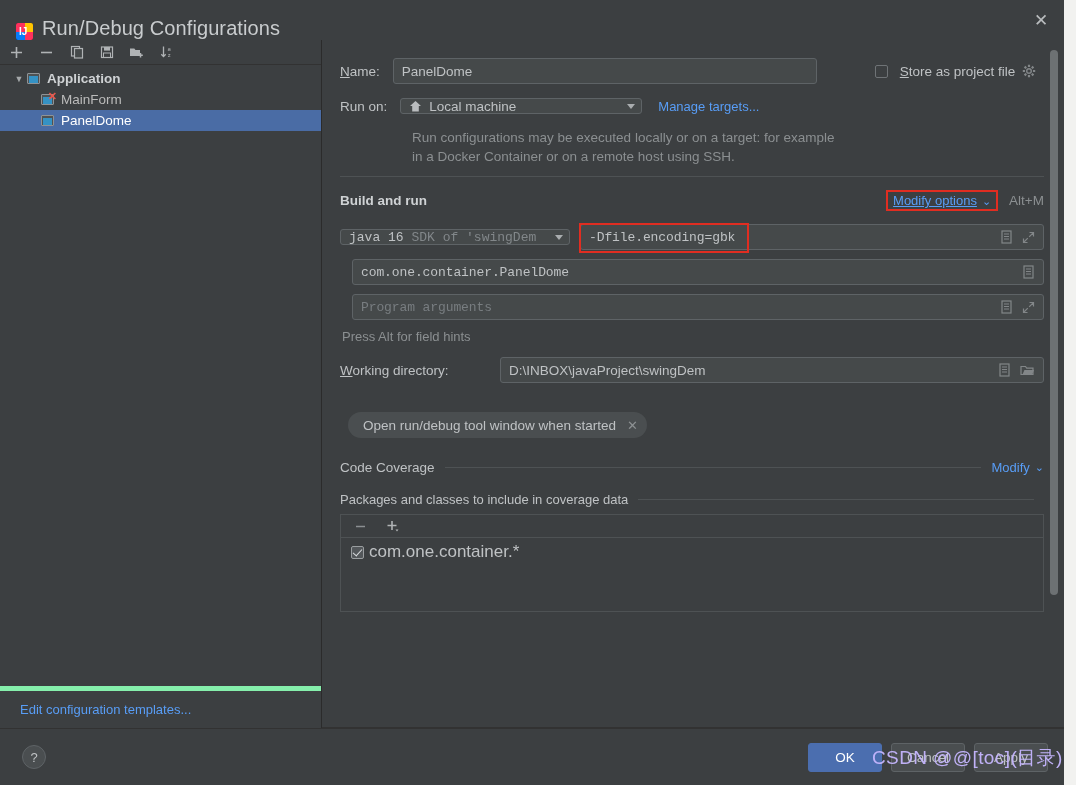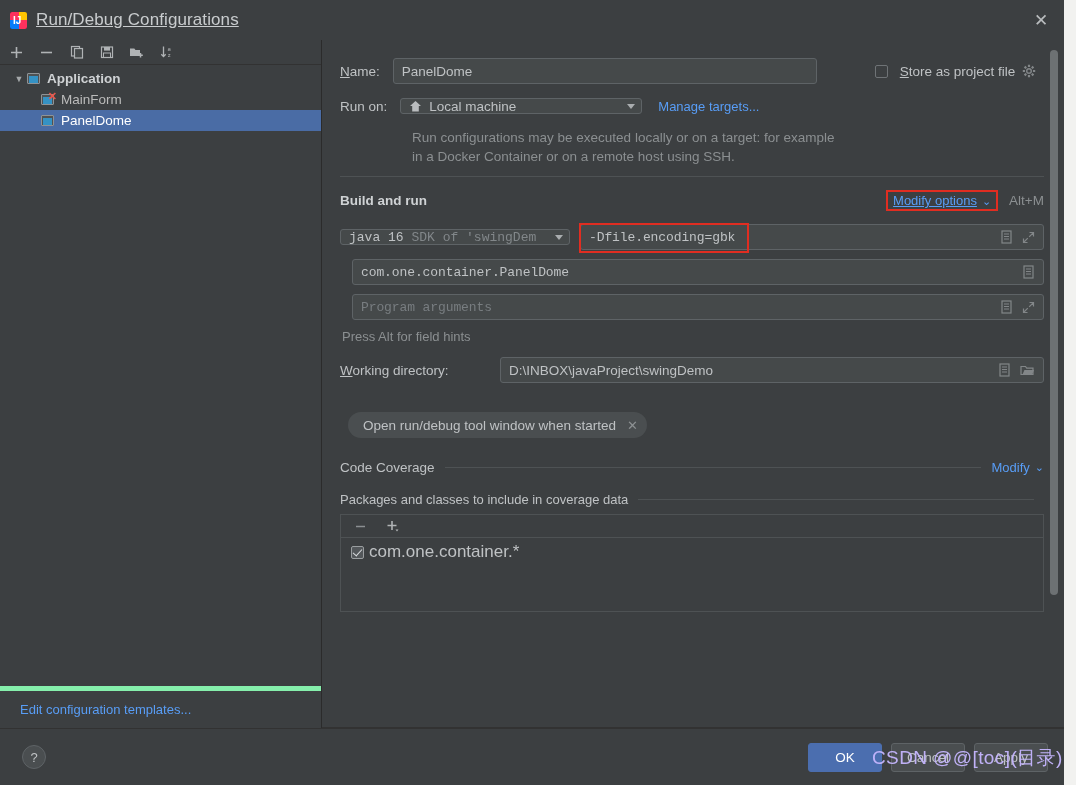--- a/index.html
+++ b/index.html
@@ -16,43 +16,42 @@
     width: 1064px; height: 785px;
     background: #3c3f41;
     display: flex;
     flex-direction: column;
   }
   
   .titlebar {
     height: 40px;
     background: #3c3f41;
     display: flex;
-    align-items: center;
-    padding-left: 10px;
+    align-items: flex-end;
+    padding-left: 16px;
     flex: 0 0 auto;
     position: relative;
   }
   .app-icon {
     width: 17px; height: 17px;
     position: relative;
     margin-right: 9px;
     border-radius: 2px;
     overflow: hidden;
     background: #1a1a1a;
   }
   .app-icon .q1 { position:absolute; left:0; top:0; width:50%; height:50%; background:#fe315d; }
   .app-icon .q2 { position:absolute; right:0; top:0; width:50%; height:50%; background:#ffc400; }
   .app-icon .q3 { position:absolute; left:0; bottom:0; width:50%; height:50%; background:#087cfa; }
   .app-icon .q4 { position:absolute; right:0; bottom:0; width:50%; height:50%; background:#fe315d; }
   .app-icon .ij { position:absolute; left:3px; top:2px; color:#fff; font-size:10px; font-weight:bold; line-height:13px; z-index:2;}
   .title-text {
     color: #c9ccce;
-    font-size: 17px;
+    font-size: 20px;
     letter-spacing: .1px;
-    text-decoration: underline;
   }
   .close-btn {
     position: absolute;
     right: 0; top: 0;
     width: 46px; height: 40px;
     display: flex; align-items: center; justify-content: center;
     color: #b9bcbe;
     font-size: 17px;
     cursor: default;
   }
@@ -521,21 +520,21 @@
               </span>
             </span>
           </div>
         </div>
 
         <div class="hintsmall">Press Alt for field hints</div>
 
         <div class="field-row">
           <span class="lbl wd-label"><span class="mn">W</span>orking directory:</span>
           <div class="input wd-input">
-            <span>D:\INBOX\javaProject\swingDemo</span>
+            <span>D:\INBOX\javaProject\swingDem</span>
             <span class="fld-icons">
               <span class="icn">
                 <svg width="13" height="14" viewBox="0 0 13 14">
                     <rect x="2" y="1" width="9" height="12" fill="none" stroke="#9a9ea0" stroke-width="1.2"></rect>
                     <path d="M4 4h5M4 6.5h5M4 9h5" stroke="#9a9ea0" stroke-width="1.1"></path>
                   </svg>
               </span>
               <span class="icn">
                 <svg width="15" height="13" viewBox="0 0 15 13">
                     <path d="M1 2.5h4.5l1.2 1.6H13v6.4H1z" fill="none" stroke="#9a9ea0" stroke-width="1.2"></path>

